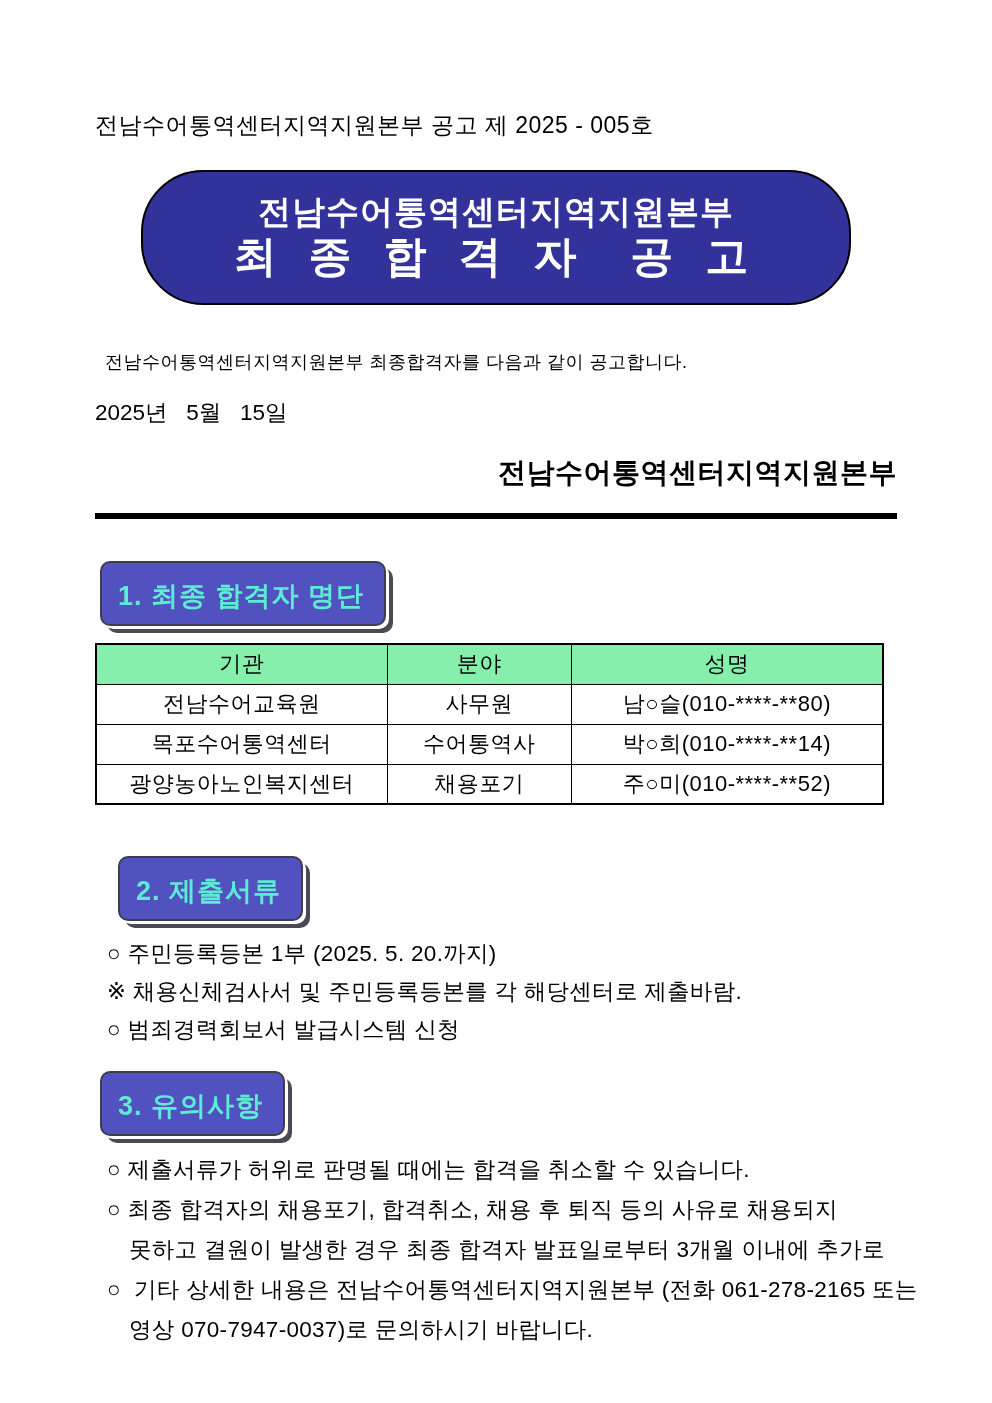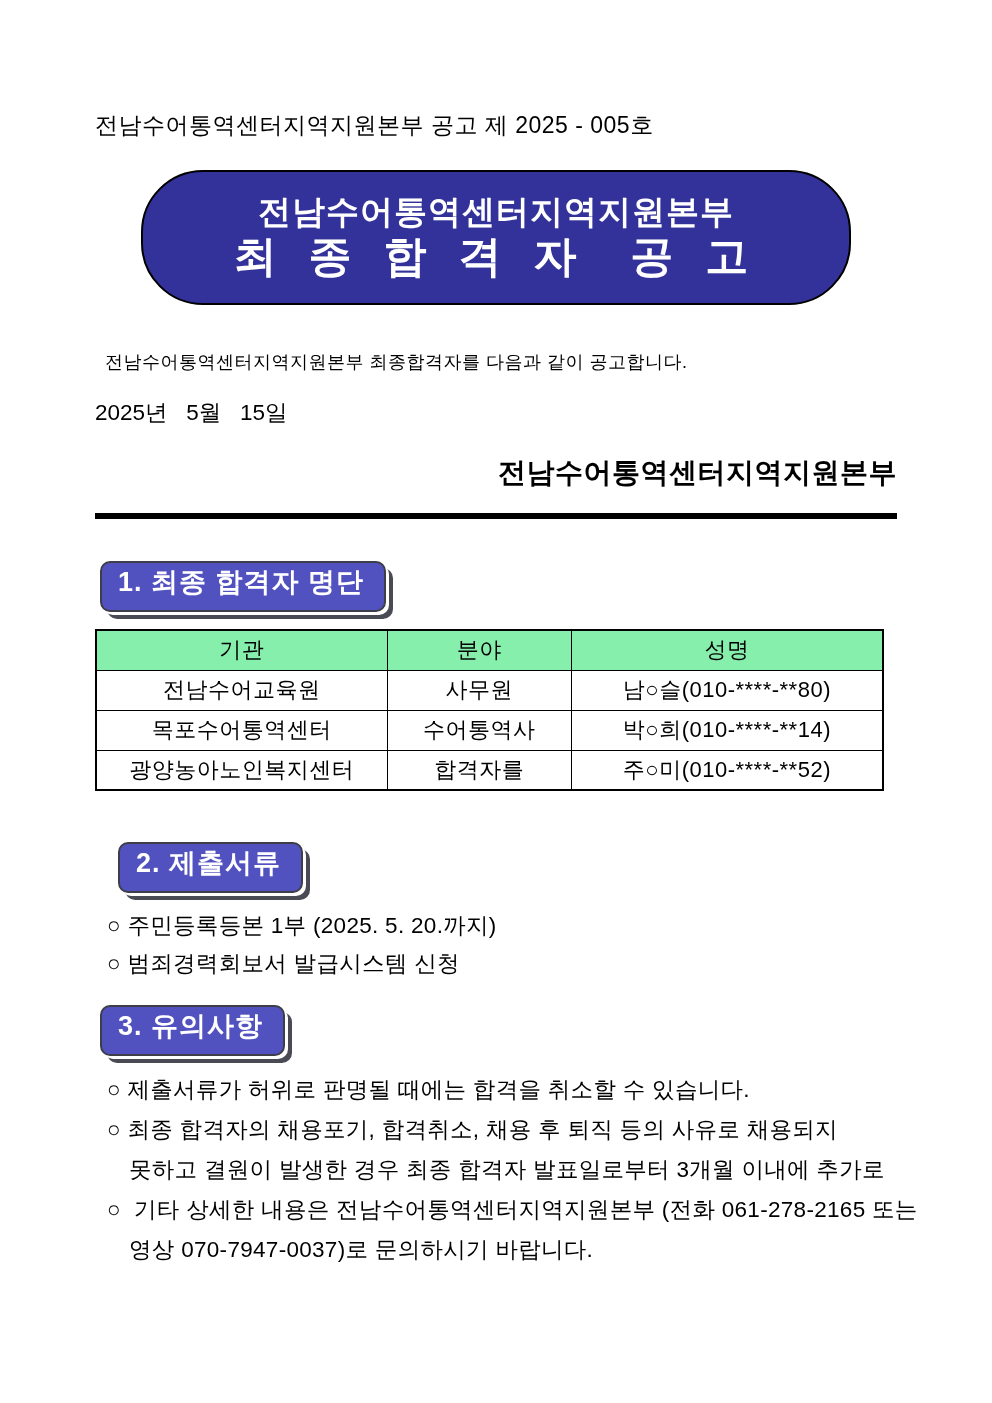--- a/index.html
+++ b/index.html
@@ -78,24 +78,24 @@
     margin-top: 21px;
     width: 802px;
     height: 6px;
     background: #000000;
   }
 
   
   .badge {
     display: inline-block;
     background: #5251C0;
-    color: #ffffff;
+    color: #5eead4;
     font-size: 27px;
     font-weight: bold;
-    padding: 1px 20px 10px 16px;
+    padding: 15px 20px 10px 16px;
     border: 2px solid #3E3E48;
     border-radius: 10px;
     box-shadow: 3px 3px 0 #ffffff, 7px 7px 0 #4A4A55;
     white-space: pre;
     letter-spacing: 1px;
   }
   .badge-wrap-1 { margin: 42px 0 0 5px; }
   .badge-wrap-2 { margin: 51px 0 0 23px; }
   .badge-wrap-3 { margin: 22px 0 0 5px; }
 
@@ -176,32 +176,33 @@
         <td>사무원</td>
         <td>남○슬(010-****-**80)</td>
       </tr>
       <tr>
         <td>목포수어통역센터</td>
         <td>수어통역사</td>
         <td>박○희(010-****-**14)</td>
       </tr>
       <tr>
         <td>광양농아노인복지센터</td>
-        <td>합격자를</td>
+        <td>채용포기</td>
         <td>주○미(010-****-**52)</td>
       </tr>
     </tbody>
   </table>
 
   <div class="badge-wrap-2">
     <span class="badge">2. 제출서류</span>
   </div>
 
   <div class="list list-docs">
     <div class="line">○ 주민등록등본 1부 (2025. 5. 20.까지)</div>
+    <div class="line">※ 채용신체검사서 및 주민등록등본를 각 해당센터로 제출바람.</div>
     <div class="line">○ 범죄경력회보서 발급시스템 신청</div>
   </div>
 
   <div class="badge-wrap-3">
     <span class="badge">3. 유의사항</span>
   </div>
 
   <div class="list list-notes">
     <div class="line">○ 제출서류가 허위로 판명될 때에는 합격을 취소할 수 있습니다.</div>
     <div class="line">○ 최종 합격자의 채용포기, 합격취소, 채용 후 퇴직 등의 사유로 채용되지</div>

